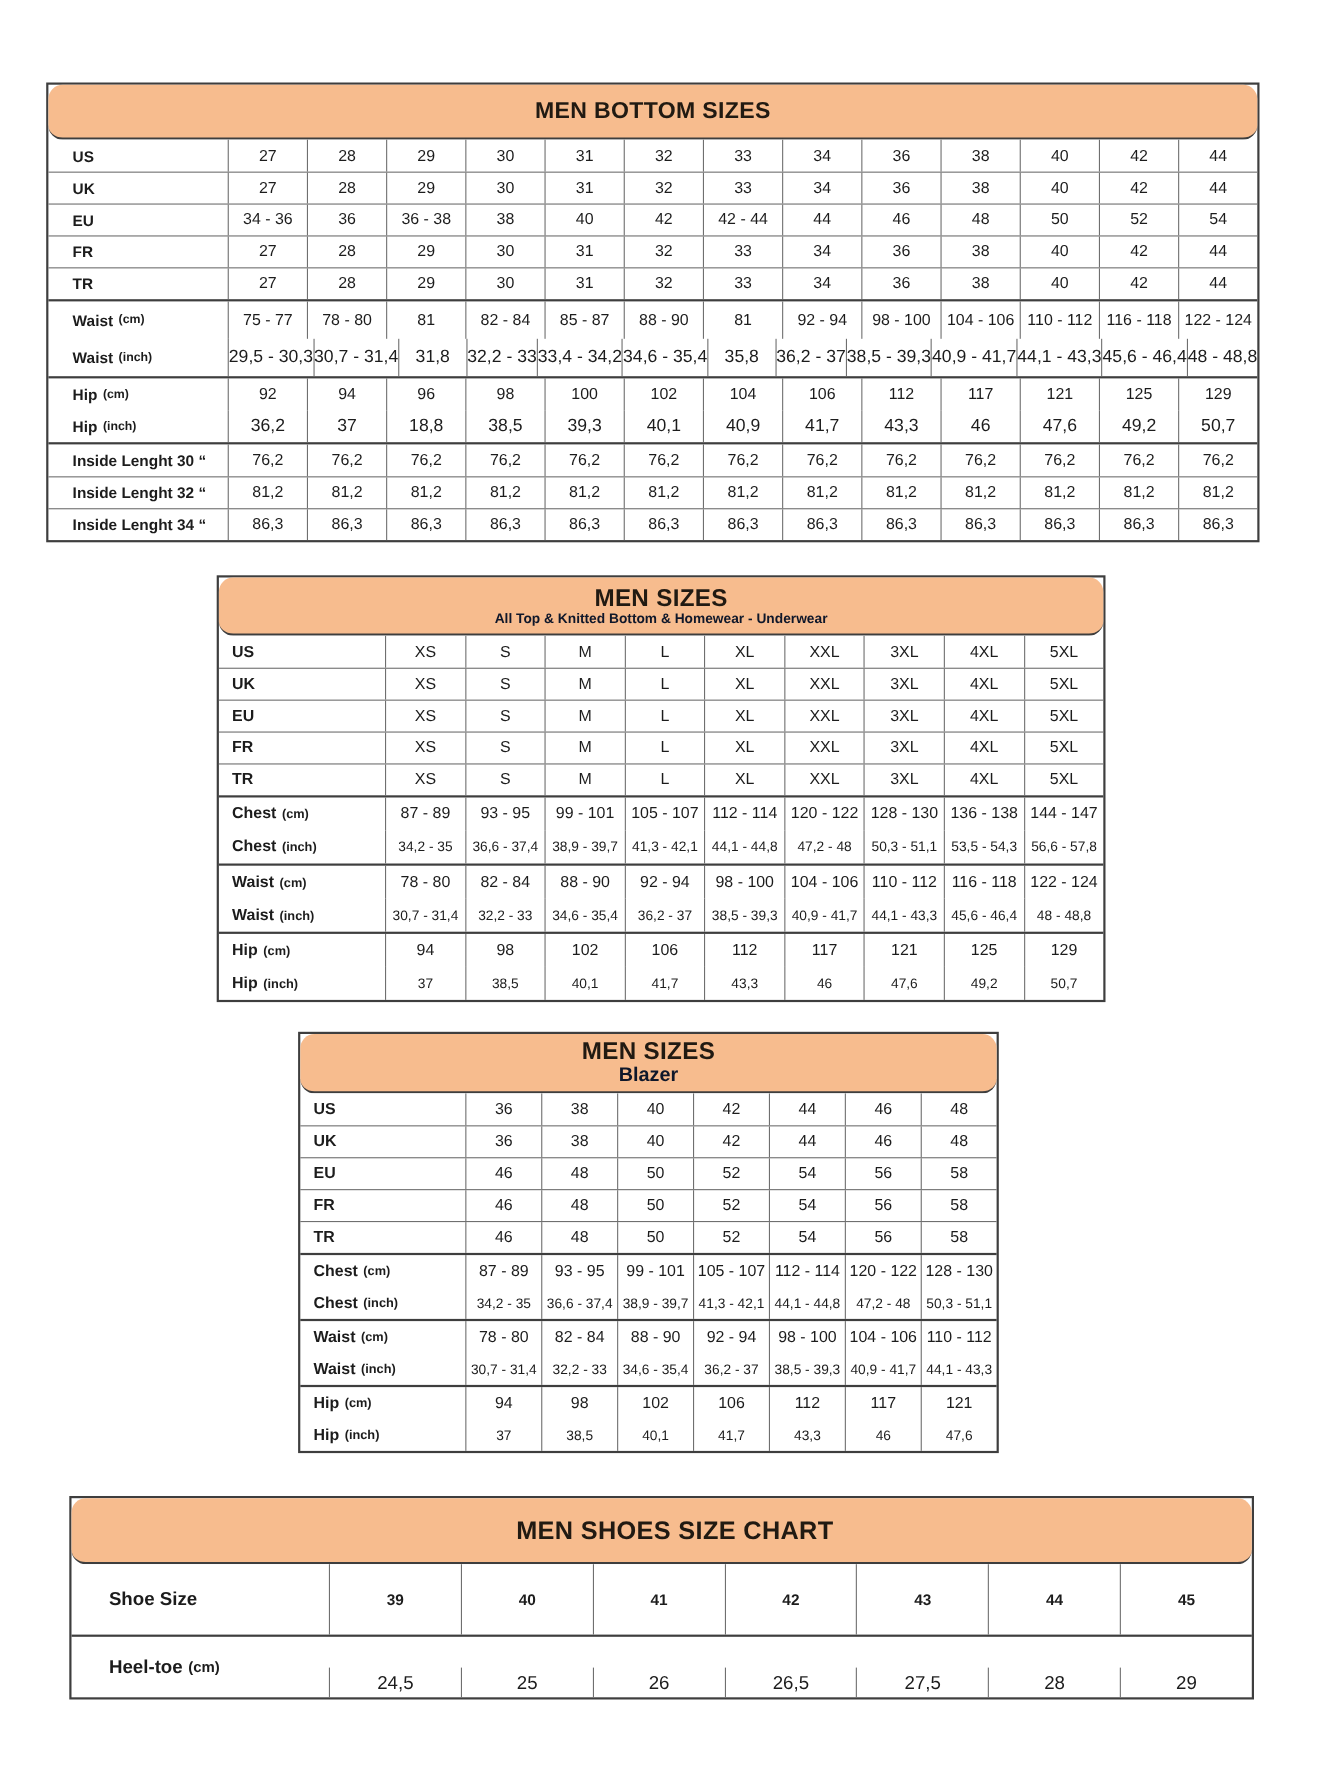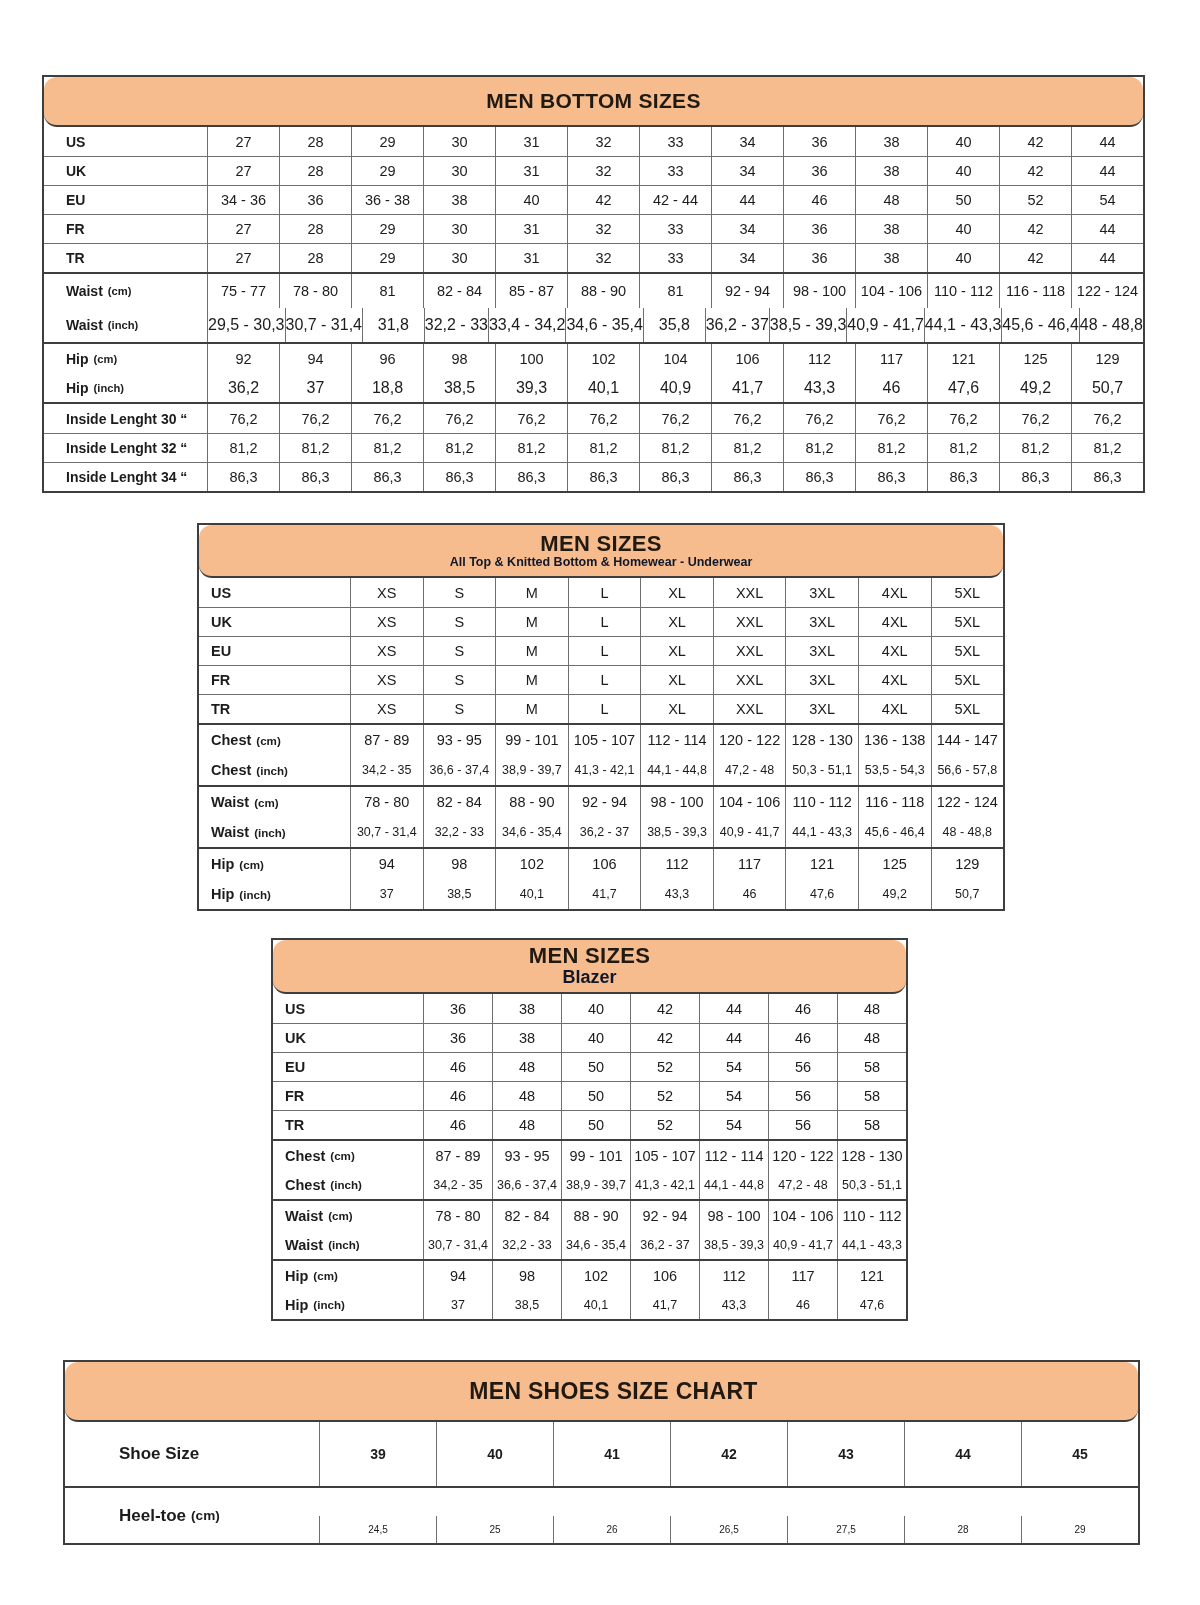--- a/index.html
+++ b/index.html
@@ -77,25 +77,25 @@
   .t3 .cell-label{padding-left:12px;font-size:14.5px;}
   .t3 .cell{font-size:14.5px;}
   .t3 .row.small .cell{font-size:12.5px;}
   .t3 .gi-0 .row{height:29px;}
   .t3 .g-pair .row{height:29px;}
 
   
   .t4{left:63px;top:1360px;width:1077px;--labelw:234px;}
   .t4 .tbl-header{height:60px;}
   .t4 .tbl-title{font-size:23px;margin-left:24px;}
-  .t4 .cell-label{padding-left:34px;font-size:17px;margin-left:20px;}
+  .t4 .cell-label{padding-left:34px;font-size:17px;}
   .t4 .gi-0 .row{height:64px;}
   .t4 .gi-1 .row{height:55px;}
   .t4 .gi-0 .cell{font-size:14px;font-weight:700;}
-  .t4 .gi-1 .cell{font-size:10px;margin-top:28px;}
+  .t4 .gi-1 .cell{font-size:17px;margin-top:28px;}
 </style>
 </head>
 <body>
 
 <div class="size-table t1">
   <div class="tbl-header">
     <div class="tbl-title">MEN BOTTOM SIZES</div>
   </div>
   <div class="tbl-body">
       <div class="group g-thin gi-0">

